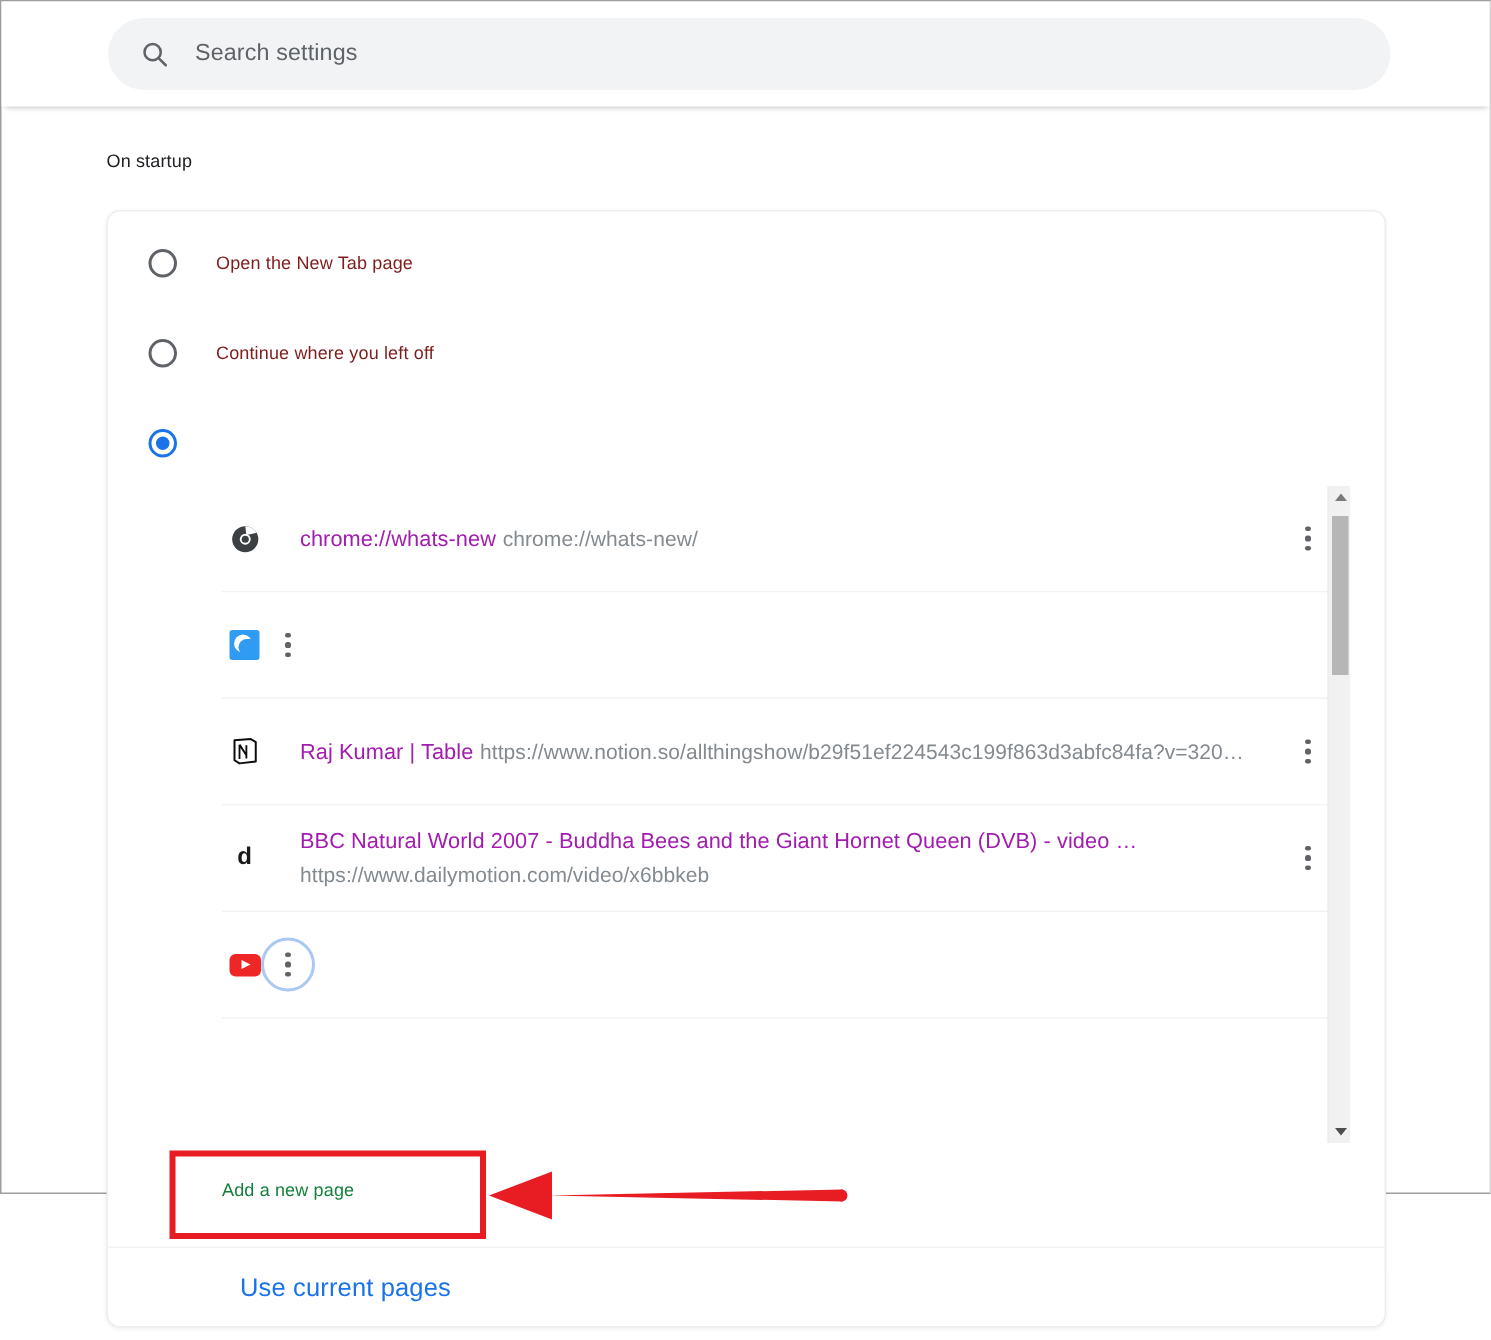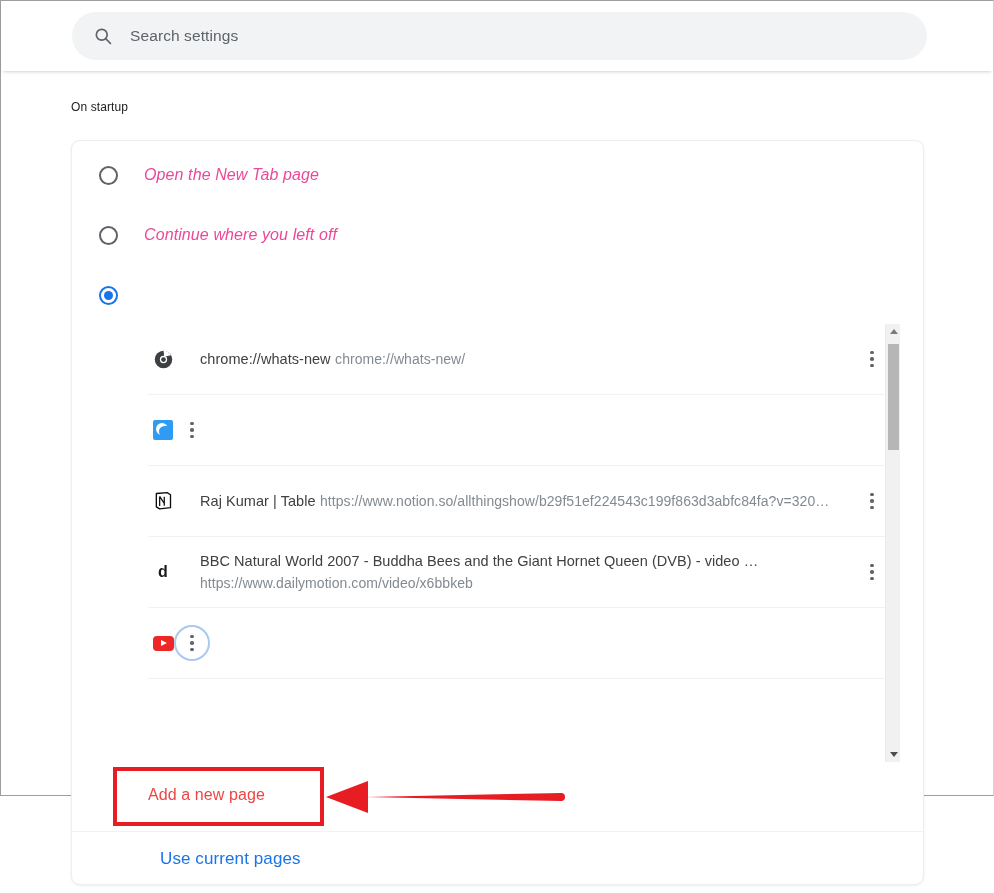--- a/index.html
+++ b/index.html
@@ -98,25 +98,24 @@
     content: "";
     position: absolute;
     left: 50%; top: 50%;
     width: 9px; height: 9px;
     margin: -4.5px 0 0 -4.5px;
     border-radius: 50%;
     background: #1a73e8;
   }
   .radio-label {
     margin-left: 26px;
-    font-size: 16px;
-    color: #ec4899;
+    font-size: 12px;
+    color: #7f1d1d;
     white-space: nowrap;
     letter-spacing: 0.1px;
-    font-style: italic;
   }
 
   
   .pages-list {
     position: absolute;
     left: 76px; top: 183px;
     width: 752px; height: 438px;
     background: #ffffff;
   }
   .page-row {
@@ -138,21 +137,21 @@
     font-size: 11px;
   }
   .page-texts {
     margin-left: 26px;
     min-width: 0;
     flex: 1 1 auto;
     padding-right: 16px;
   }
   .page-title {
     font-size: 14.5px;
-    color: #404040;
+    color: #a21caf;
     line-height: 21px;
     white-space: nowrap;
     overflow: hidden;
     text-overflow: ellipsis;
     letter-spacing: 0.05px;
   }
   .page-url {
     font-size: 14px;
     color: #838a90;
     line-height: 22px;
@@ -257,22 +256,22 @@
     left: 2px; top: 20px;
     width: 11px; height: 106px;
     background: #b6b6b6;
     cursor: pointer;
   }
 
   
   .add-page-link {
     position: absolute;
     left: 76px; top: 645px;
-    font-size: 16px;
-    color: #ef4444;
+    font-size: 12px;
+    color: #15803d;
     letter-spacing: 0.1px;
     cursor: pointer;
     font-weight: 500;
   }
   .divider {
     position: absolute;
     left: 0; top: 690px;
     width: 853px;
     height: 1px;
     background: #f1f2f3;

